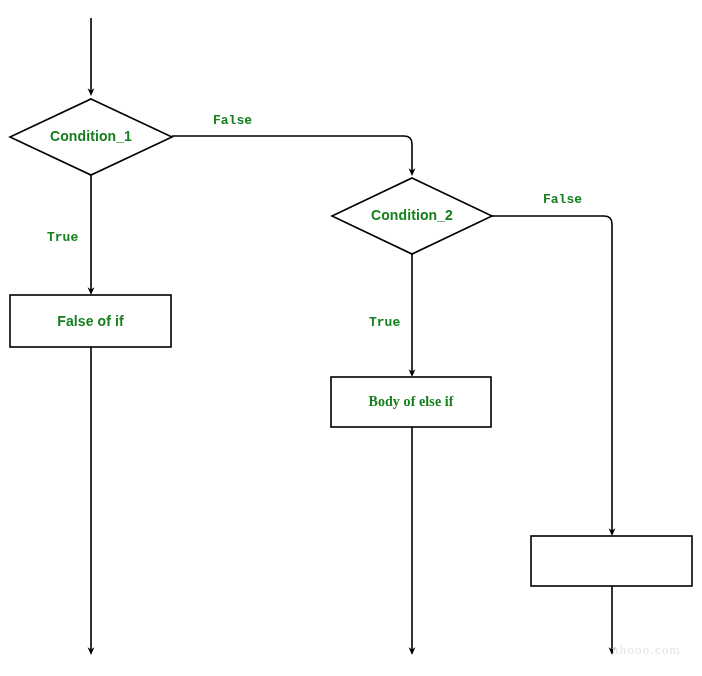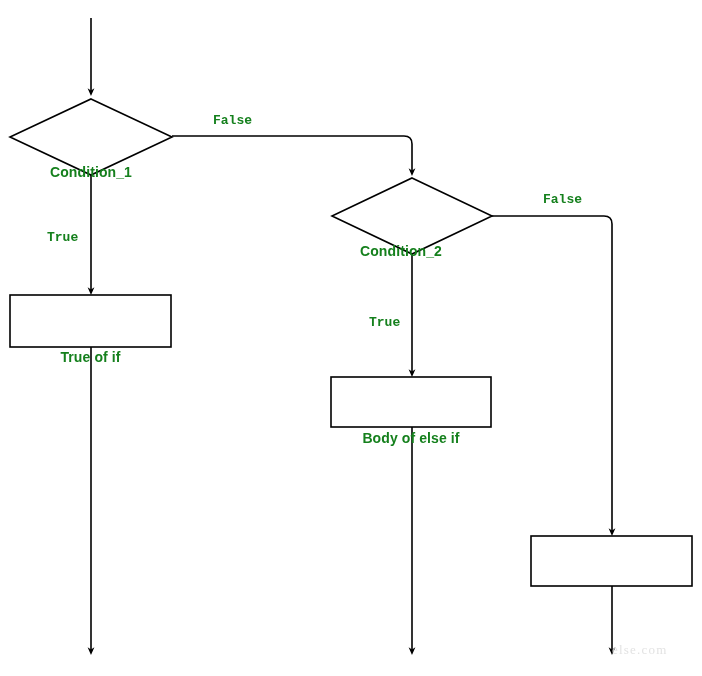--- a/index.html
+++ b/index.html
@@ -28,43 +28,42 @@
   }
   .node-label {
     position: absolute;
     color: #15801d;
     font-family: "Liberation Sans", sans-serif;
     font-size: 14px;
     font-weight: bold;
     white-space: nowrap;
     text-align: center;
     letter-spacing: 0.1px;
-    margin-top: 36px;
   }
   .edge-label {
     position: absolute;
     color: #15801d;
     font-family: Liberation Mono, monospace;
     font-size: 13px;
     font-weight: bold;
     white-space: nowrap;
   }
   .watermark {
     position: absolute;
     color: #e3e3e3;
     font-family: "Liberation Serif", serif;
     font-size: 13px;
     letter-spacing: 1.2px;
     white-space: nowrap;
   }
   
   #label-condition-1 { left: 10px;  top: 128px; width: 162px; }
-  #label-condition-2 { left: 321px; top: 207px; width: 160px; }
+  #label-condition-2 { left: 332px; top: 207px; width: 160px; }
   #label-body-if      { left: 10px;  top: 313px; width: 161px; }
-  #label-body-elseif  { left: 331px; top: 394px; width: 160px; }
+  #label-body-elseif  { left: 331px; top: 394px; width: 160px; font-family: Liberation Serif, serif; }
   #label-body-else    { left: 531px; top: 553px; width: 161px; }
   
   #label-false-1 { left: 213px; top: 113px; }
   #label-true-1  { left: 47px;  top: 230px; }
   #label-false-2 { left: 543px; top: 192px; }
   #label-true-2  { left: 369px; top: 315px; }
   #watermark-nhooo { left: 612px; top: 642px; }
 </style>
 </head>
 <body>
@@ -108,28 +107,28 @@
       <rect x="331" y="377" width="160" height="50"></rect>
 
       <rect x="531" y="536" width="161" height="50"></rect>
     </g>
   </svg>
 
   <div class="node-label" id="label-condition-1">Condition_1</div>
 
   <div class="node-label" id="label-condition-2">Condition_2</div>
 
-  <div class="node-label" id="label-body-if">True of if</div>
+  <div class="node-label" id="label-body-if">False of if</div>
 
   <div class="node-label" id="label-body-elseif">Body of else if</div>
 
 
   <div class="edge-label" id="label-false-1">False</div>
 
   <div class="edge-label" id="label-true-1">True</div>
 
   <div class="edge-label" id="label-false-2">False</div>
 
   <div class="edge-label" id="label-true-2">True</div>
 
-  <div class="watermark" id="watermark-nhooo">else.com</div>
+  <div class="watermark" id="watermark-nhooo">nhooo.com</div>
 
 </div>
 
 </body></html>

